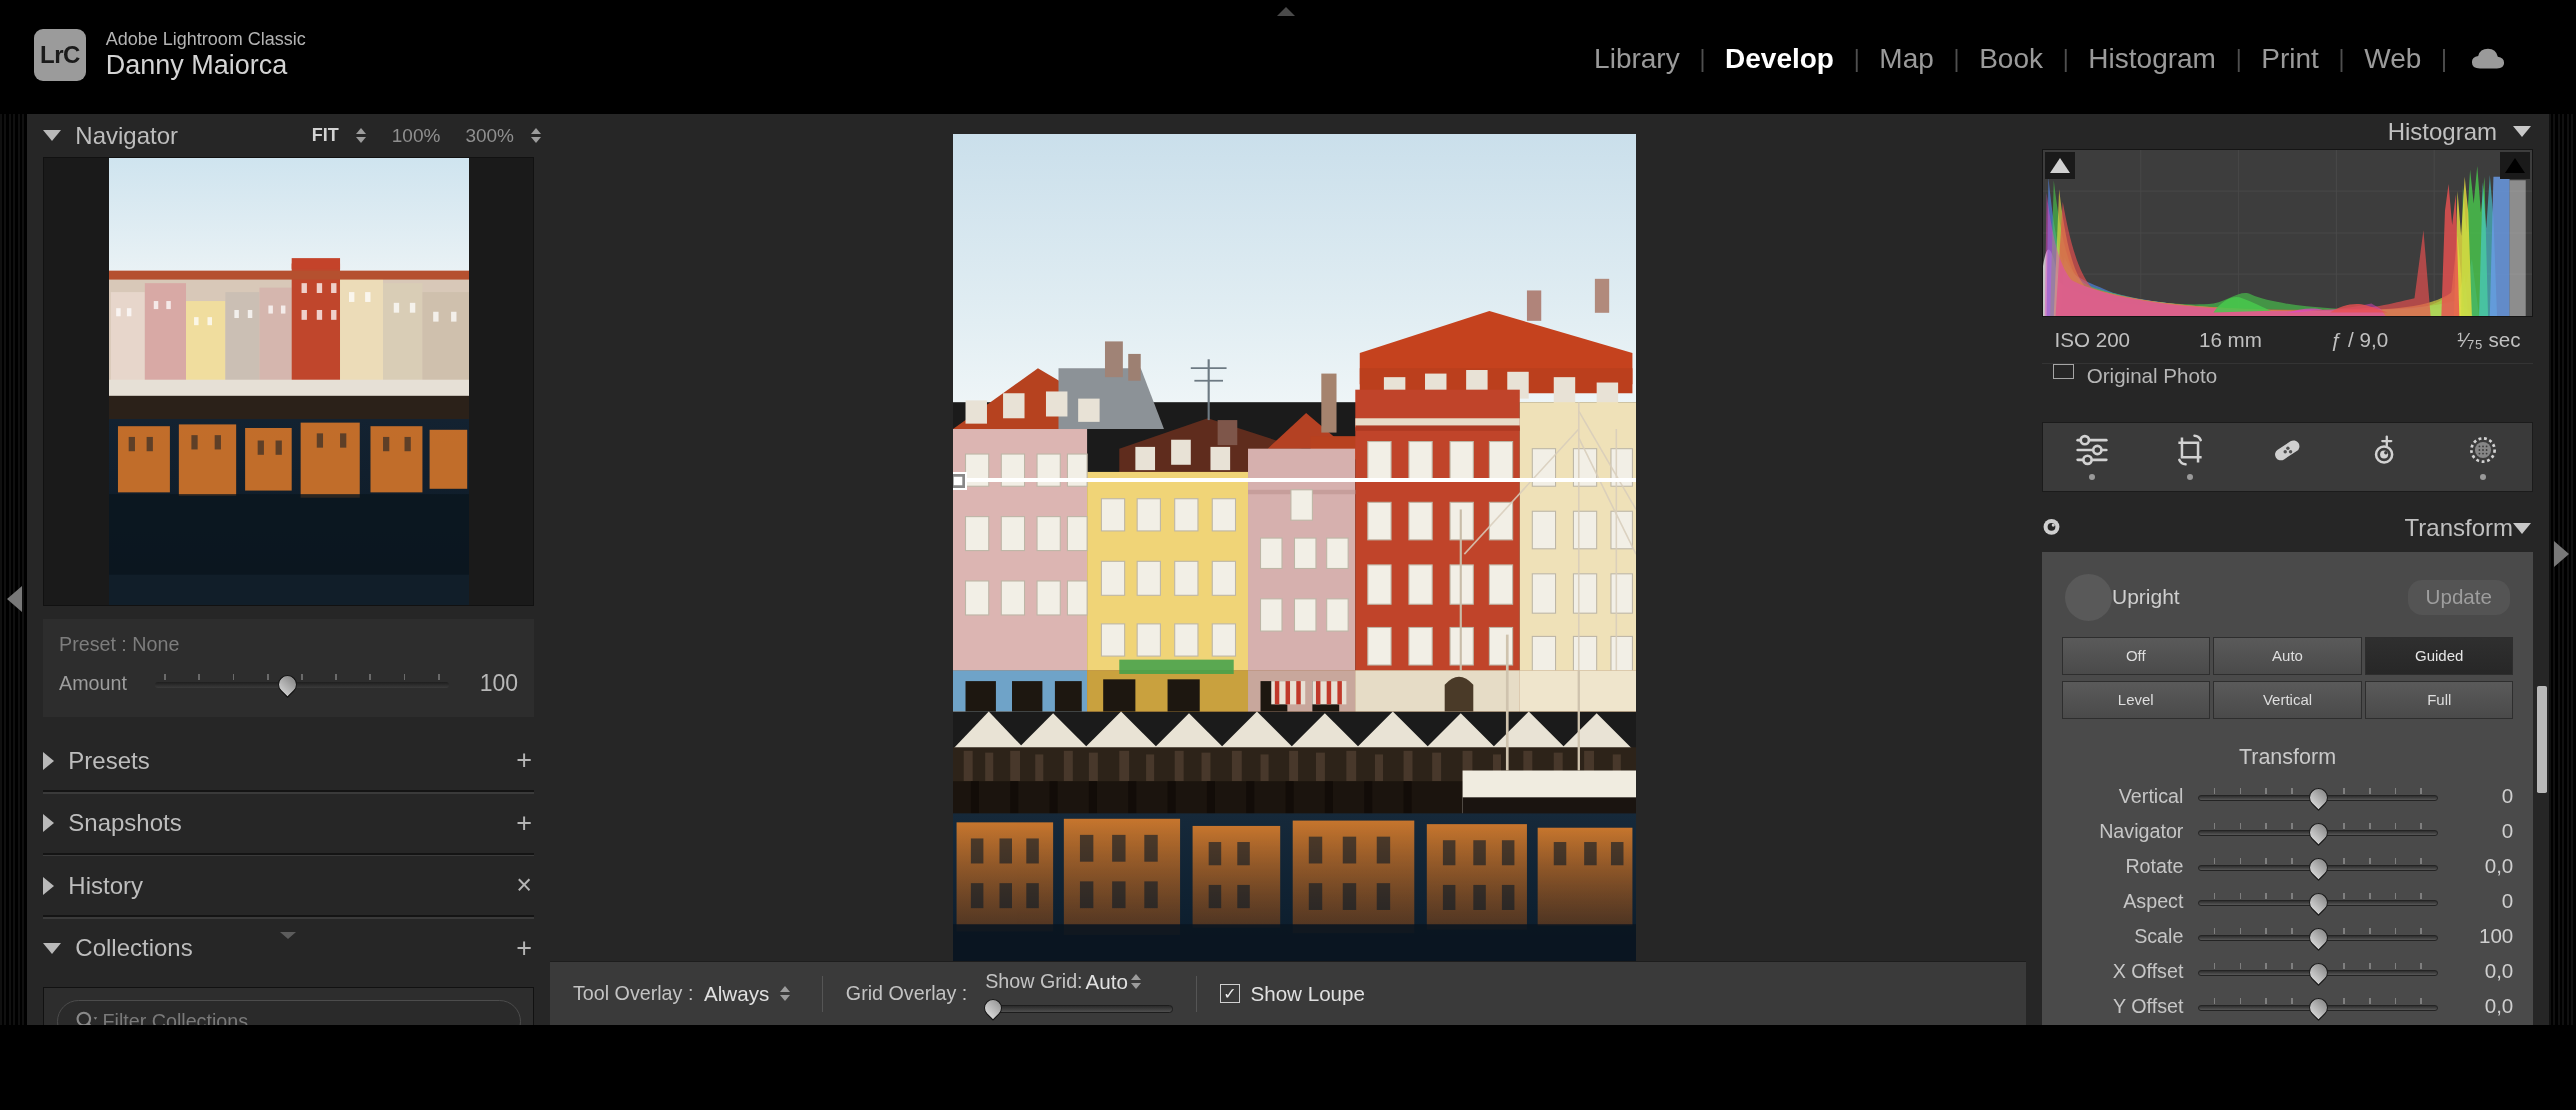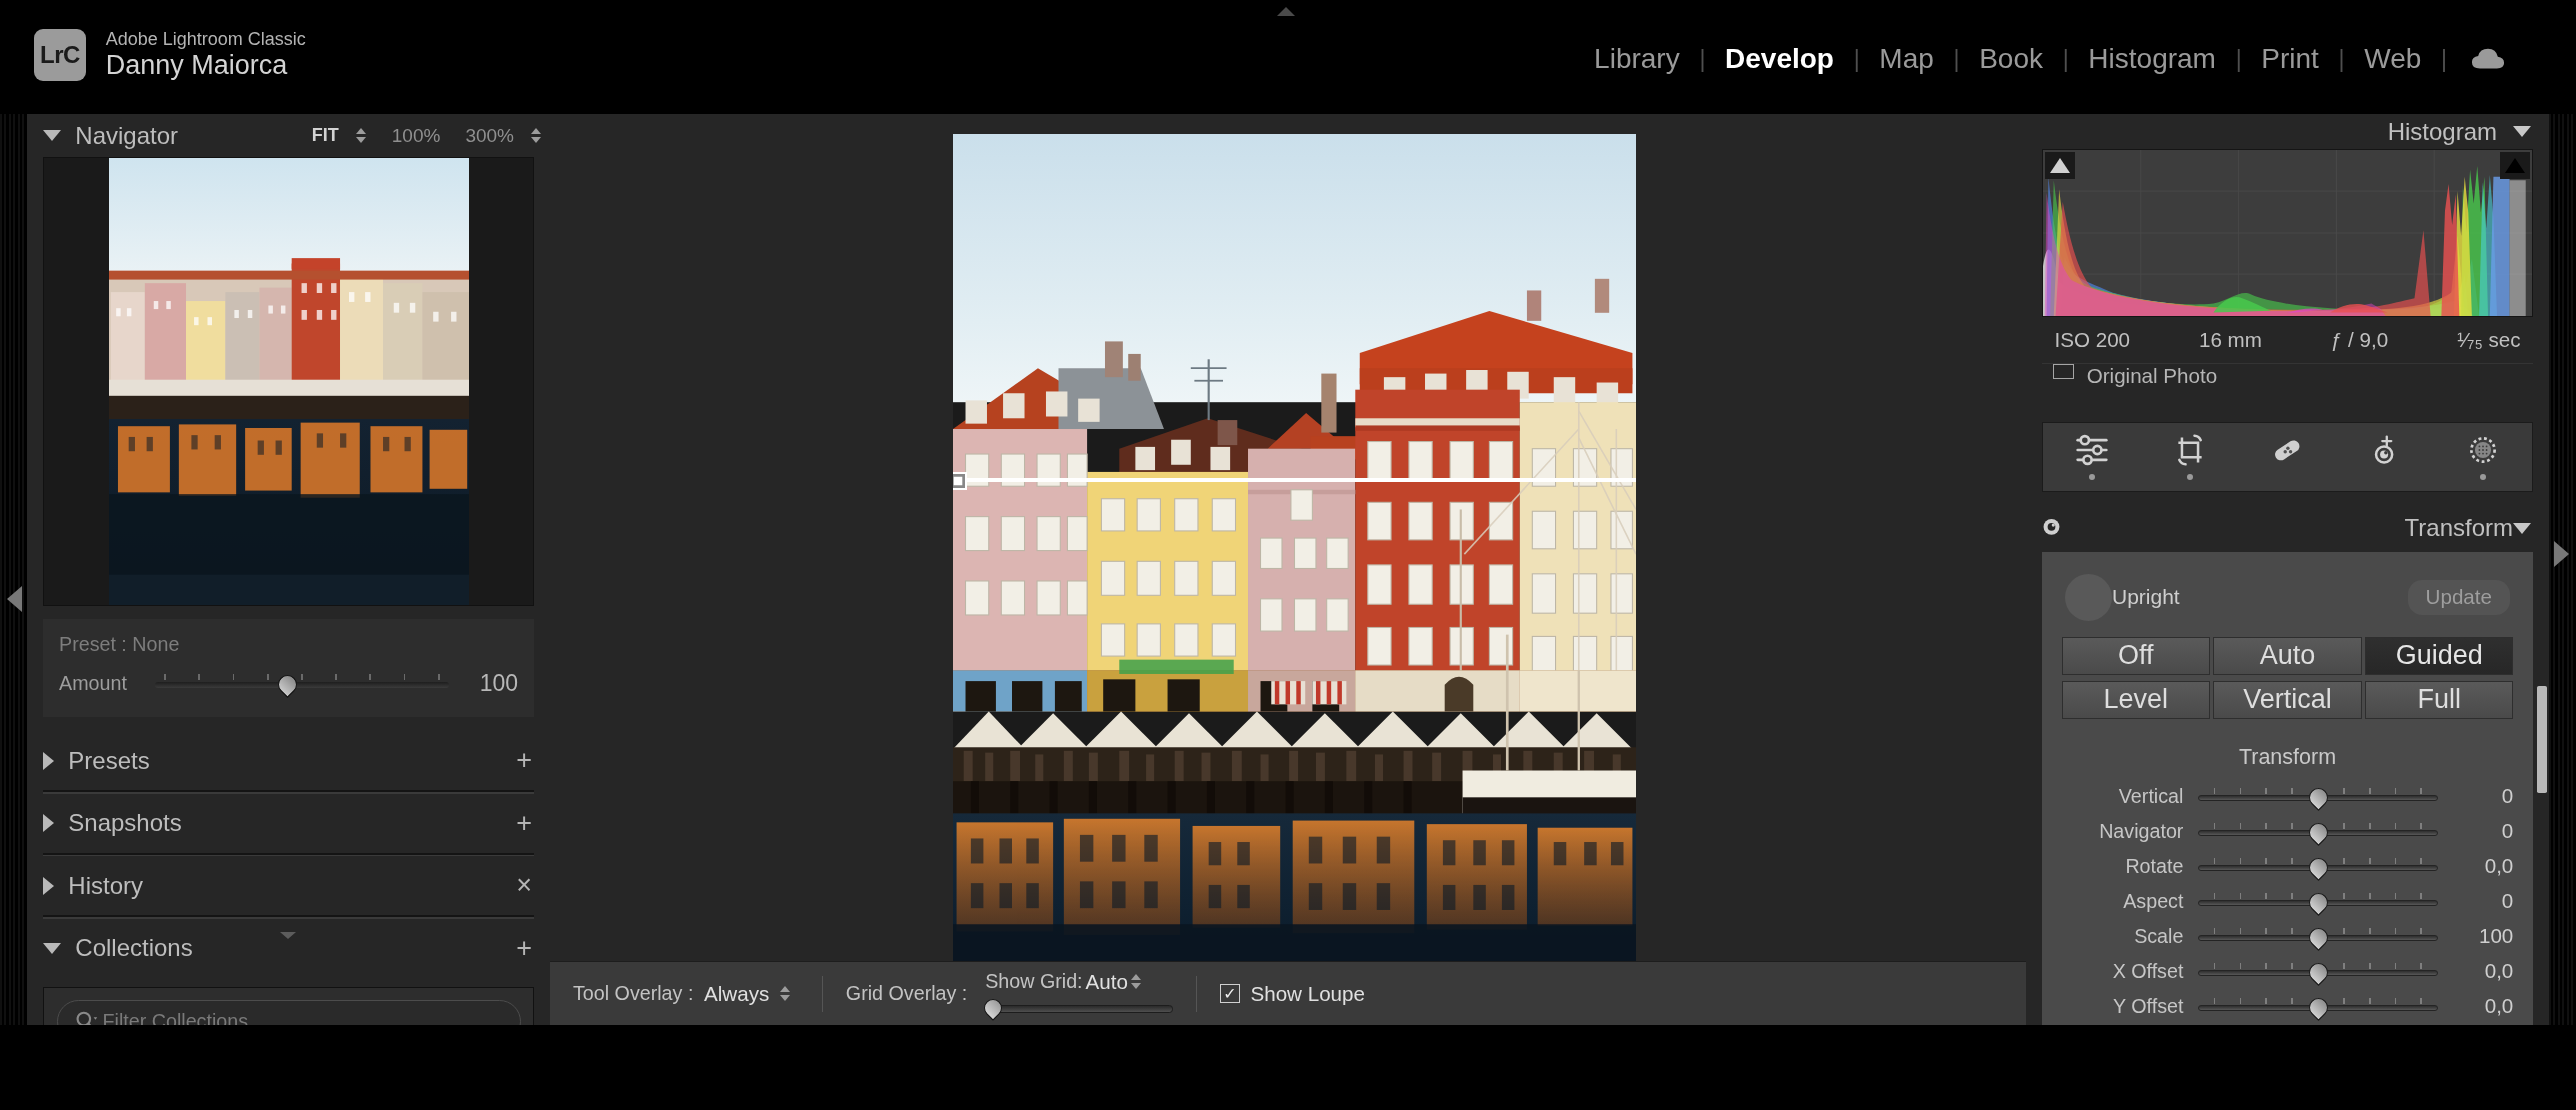--- a/index.html
+++ b/index.html
@@ -243,21 +243,21 @@
   .upright-row { display: flex; align-items: center; padding: 9px 23px 16px; }
   .upright-circle { width: 47px; height: 47px; border-radius: 50%; background: #595959; }
   .upright-label { flex: 1; text-align: left; color: #cfcfcf; font-size: 21px; }
   .update-pill {
     background: #545454; border-radius: 14.3px; padding: 5.4px 18px;
     color: #9e9e9e; font-size: 20.6px; cursor: pointer;
   }
   .btn-row { display: flex; gap: 3.6px; padding: 0 19.7px 6.3px; }
   .seg-btn {
     flex: 1; height: 38px; background: linear-gradient(to bottom,#5a5a5a,#4a4a4a);
-    border: 0.9px solid #2e2e2e; color: #dedede; font-size: 27px;
+    border: 0.9px solid #2e2e2e; color: #dedede; font-size: 15px;
     display: flex; align-items: center; justify-content: center; cursor: pointer;
   }
   .seg-btn.active { background: linear-gradient(to bottom,#2f2f2f,#272727); color: #e6e6e6; }
 
   .tp-subtitle { text-align: center; color: #c9c9c9; font-size: 21.5px; padding: 19.7px 0 9px; }
   .t-slider-row { display: flex; align-items: center; padding: 0 19.7px; height: 35px; }
   .t-label { color: #c6c6c6; font-size: 19.7px; width: 136px; text-align: right; padding-right: 14.3px; }
   .t-value { color: #cfcfcf; font-size: 20.6px; width: 75px; text-align: right; }
   .t-slider { position: relative; flex: 1; height: 19.7px; }
   .t-slider .track {

